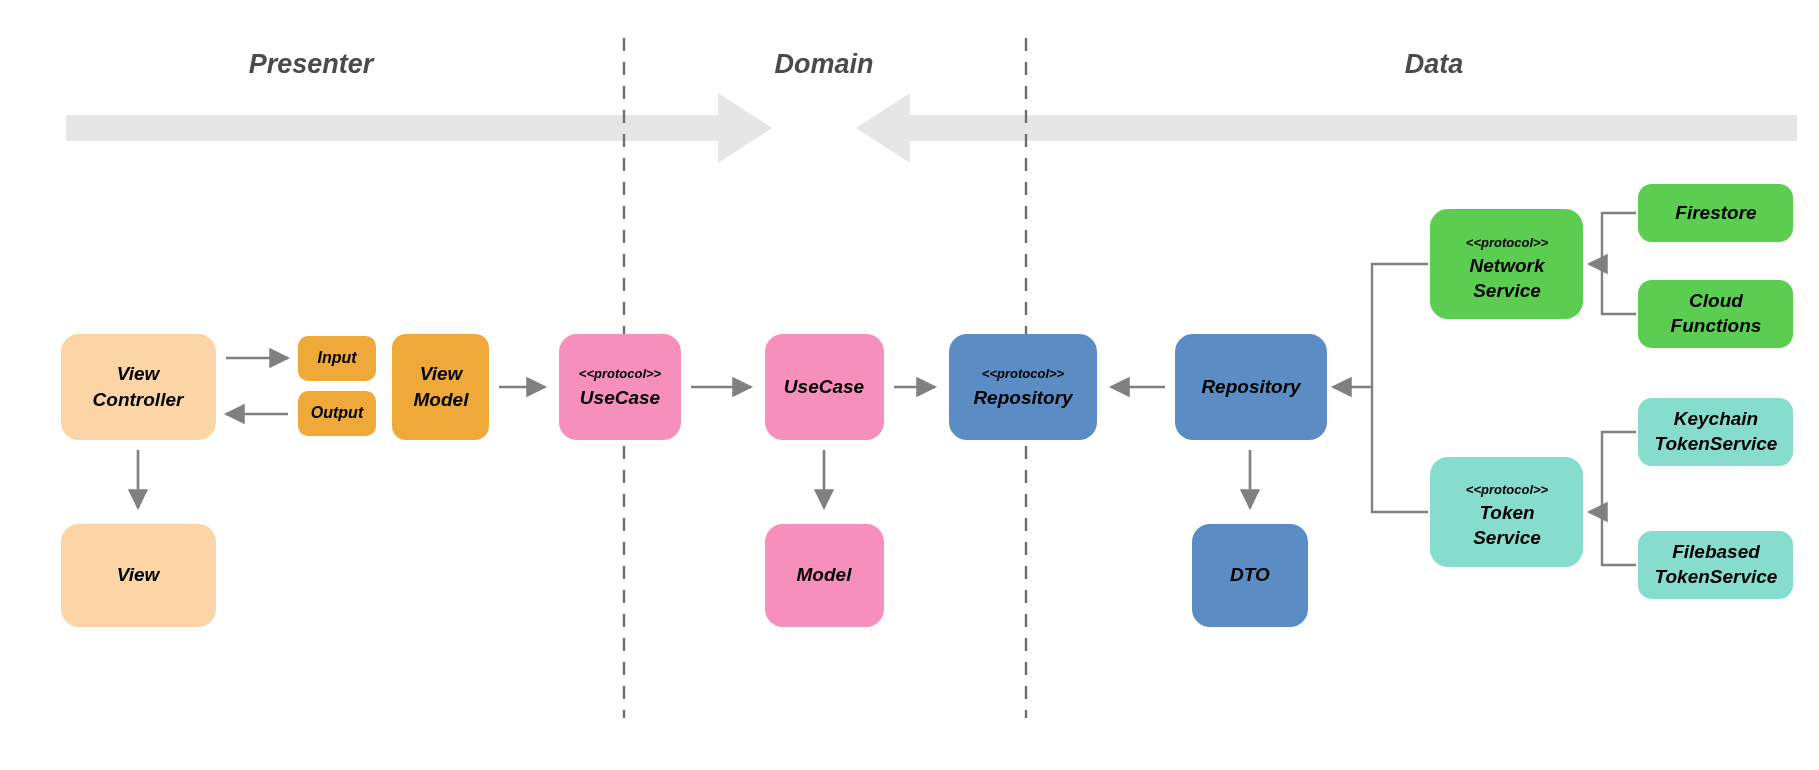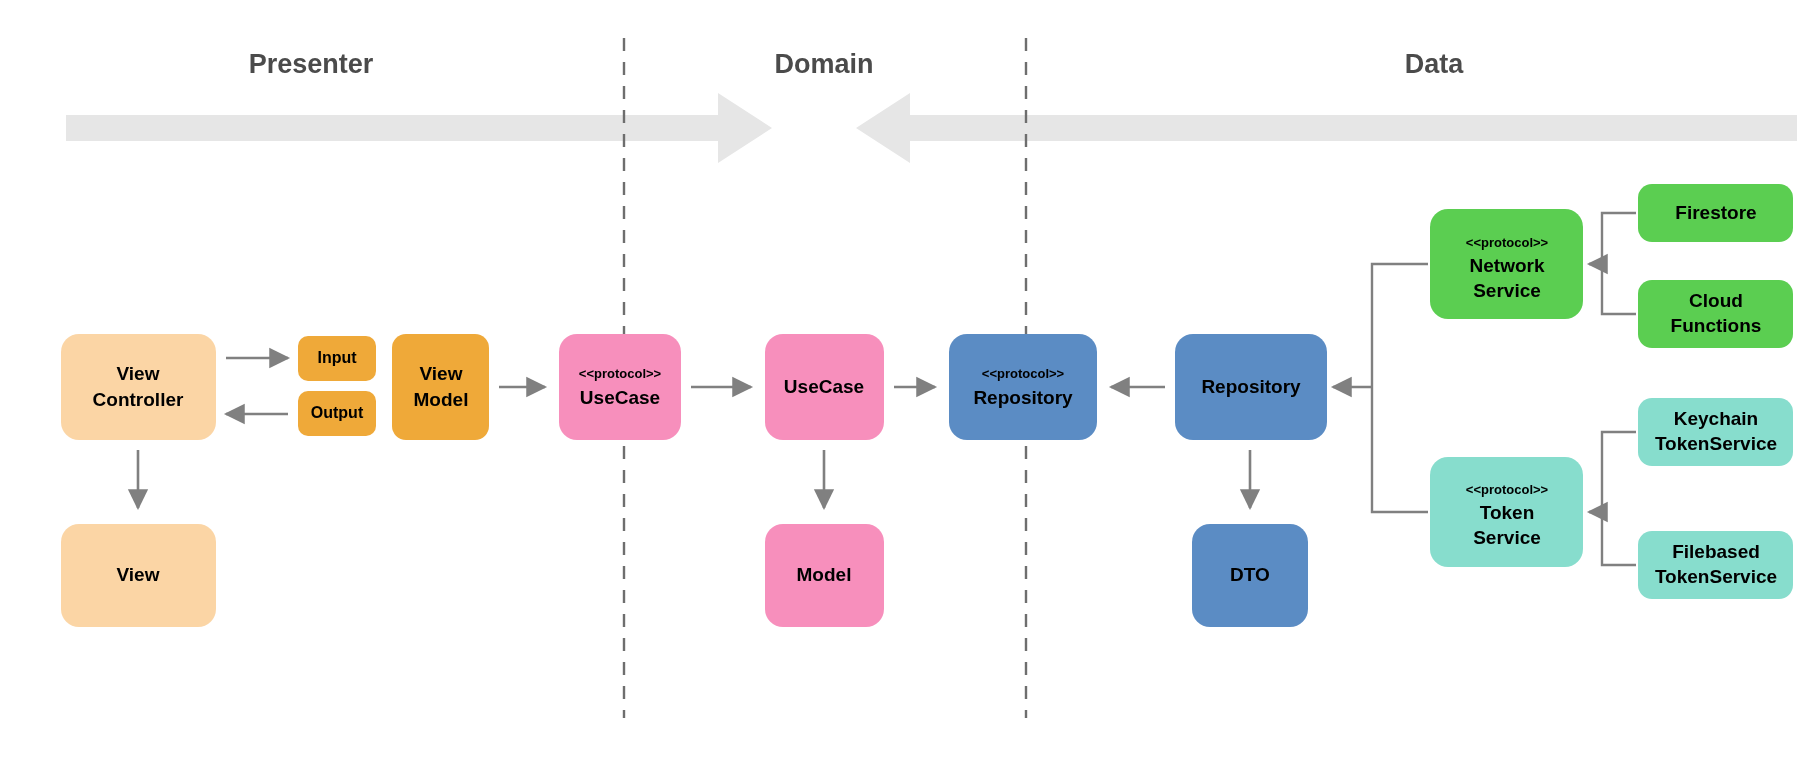--- a/index.html
+++ b/index.html
@@ -10,20 +10,21 @@
   body {
     width: 1819px;
     height: 770px;
     font-family: "Liberation Sans", sans-serif;
     overflow: hidden;
   }
   #diagram-root {
     position: relative;
     width: 1819px;
     height: 586px;
+    font-style: italic;
   }
   svg.canvas {
     position: absolute;
     left: 0;
     top: 0;
     width: 1819px;
     height: 770px;
   }
   .layer-title {
     font-family: "Liberation Sans", sans-serif;

